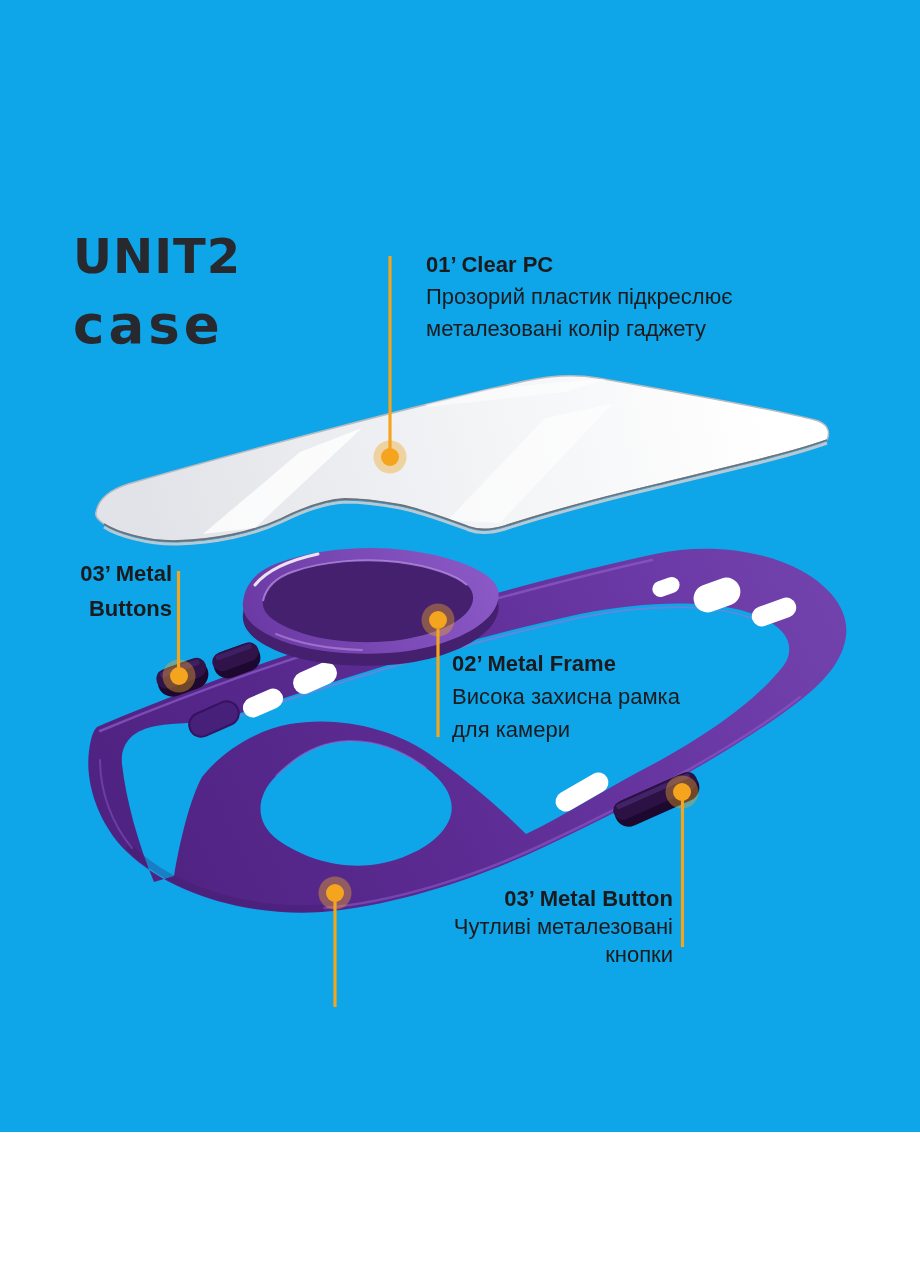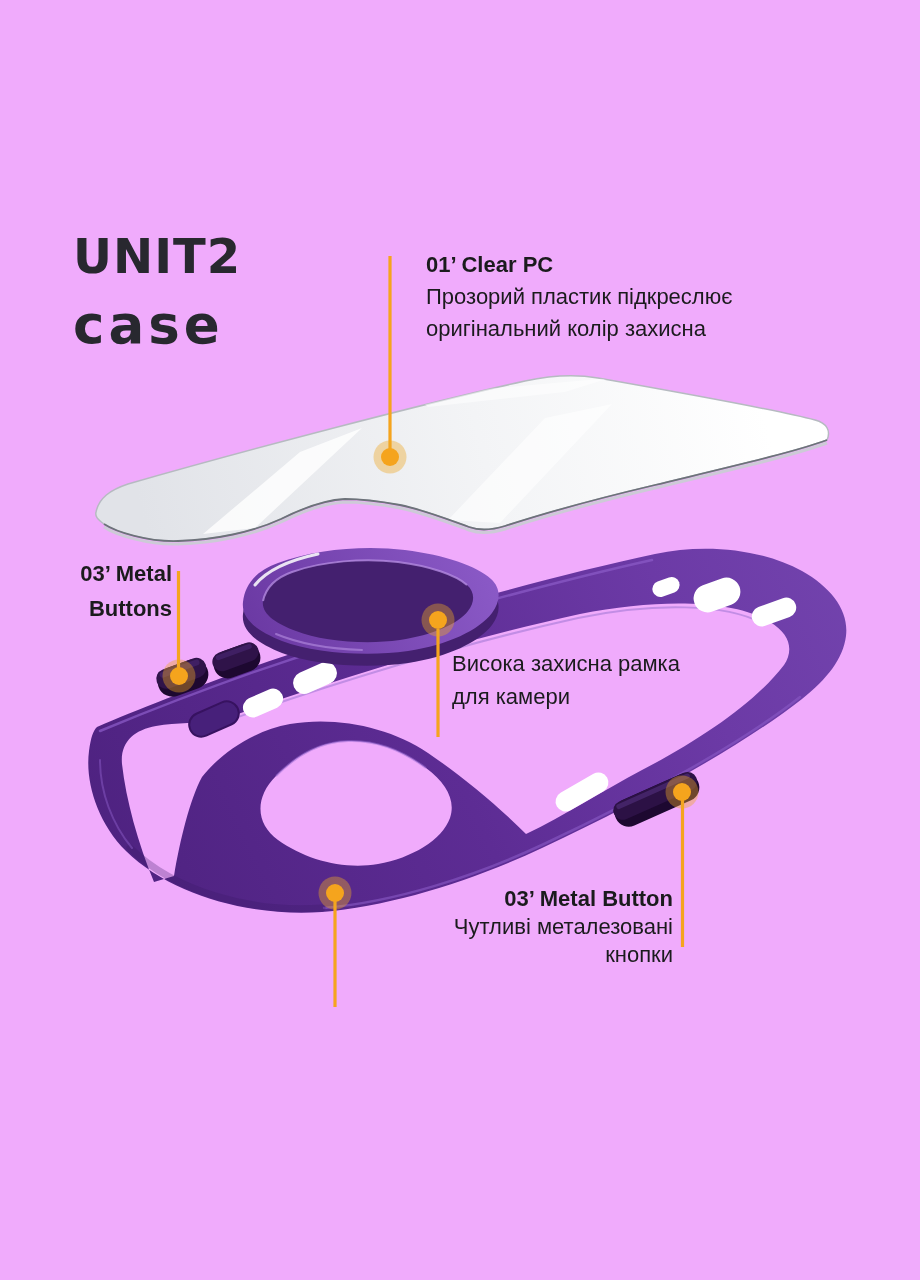--- a/index.html
+++ b/index.html
@@ -1,16 +1,16 @@
 <!DOCTYPE html>
 <html><head>
 <meta charset="utf-8">
 <style>
   html,body{margin:0;padding:0;background:#ffffff;}
-  .canvas{position:relative;width:920px;height:1280px;background:#f0abfc;overflow:hidden;
+  .canvas{position:relative;width:920px;height:1132px;background:#0ea5e9;overflow:hidden;
           font-family:"Liberation Sans",sans-serif;}
   .art{position:absolute;left:0;top:0;z-index:1;}
   .logo{position:absolute;left:73px;top:232px;z-index:3;color:#28282F;
         font-family:"DejaVu Sans",sans-serif;font-weight:bold;line-height:1;}
   .logo .l1{font-size:48px;letter-spacing:1px;}
   .logo .l2{font-size:53px;letter-spacing:4px;margin-top:18px;}
   .callout{position:absolute;z-index:3;color:#1B1B1D;font-size:22px;}
   .callout div{white-space:nowrap;}
   .callout .t{font-weight:bold;}
   .ra{text-align:right;}
@@ -183,29 +183,30 @@
   </svg>
 
   <div class="logo">
     <div class="l1">UNIT2</div>
     <div class="l2">case</div>
   </div>
 
   <div class="callout" style="left:402px;top:249px;line-height:32px;margin-left:24px;">
     <div class="t">01’ Clear PC</div>
     <div>Прозорий пластик підкреслює</div>
-    <div>оригінальний колір захисна</div>
+    <div>металезовані колір гаджету</div>
   </div>
 
   <div class="callout ra" style="right:748px;top:556px;line-height:35px;">
     <div class="t">03’ Metal</div>
     <div class="t">Buttons</div>
   </div>
 
   <div class="callout" style="left:452px;top:647px;line-height:33px;">
+    <div class="t">02’ Metal Frame</div>
     <div>Висока захисна рамка</div>
     <div>для камери</div>
   </div>
 
   <div class="callout ra" style="right:247px;top:873px;line-height:28px;margin-top:12px;">
     <div class="t">03’ Metal Button</div>
     <div>Чутливі металезовані</div>
     <div>кнопки</div>
   </div>
 

